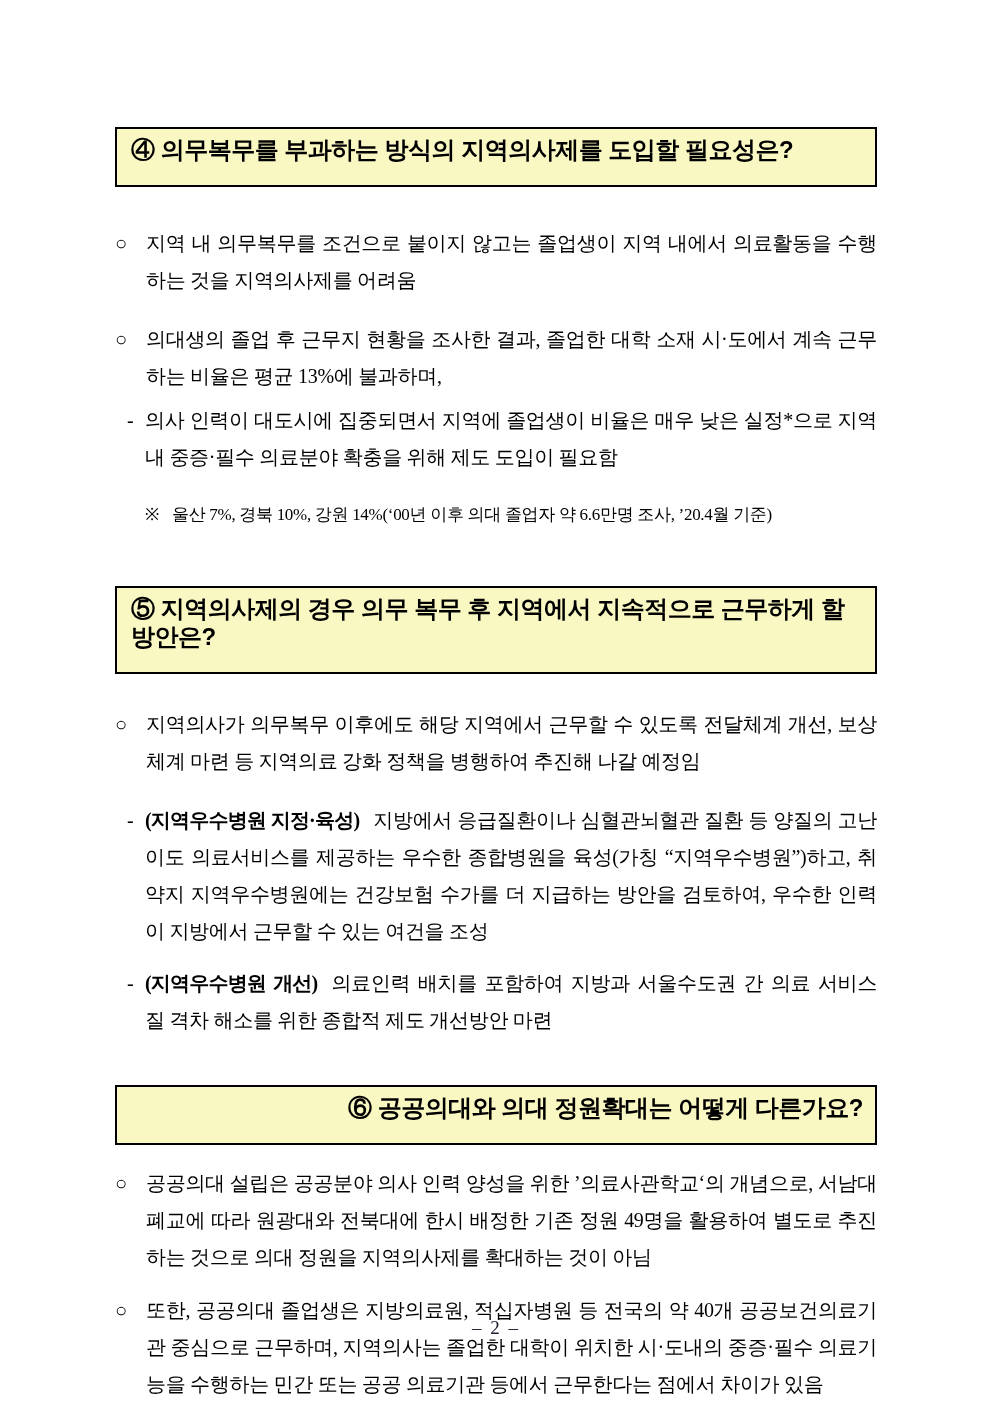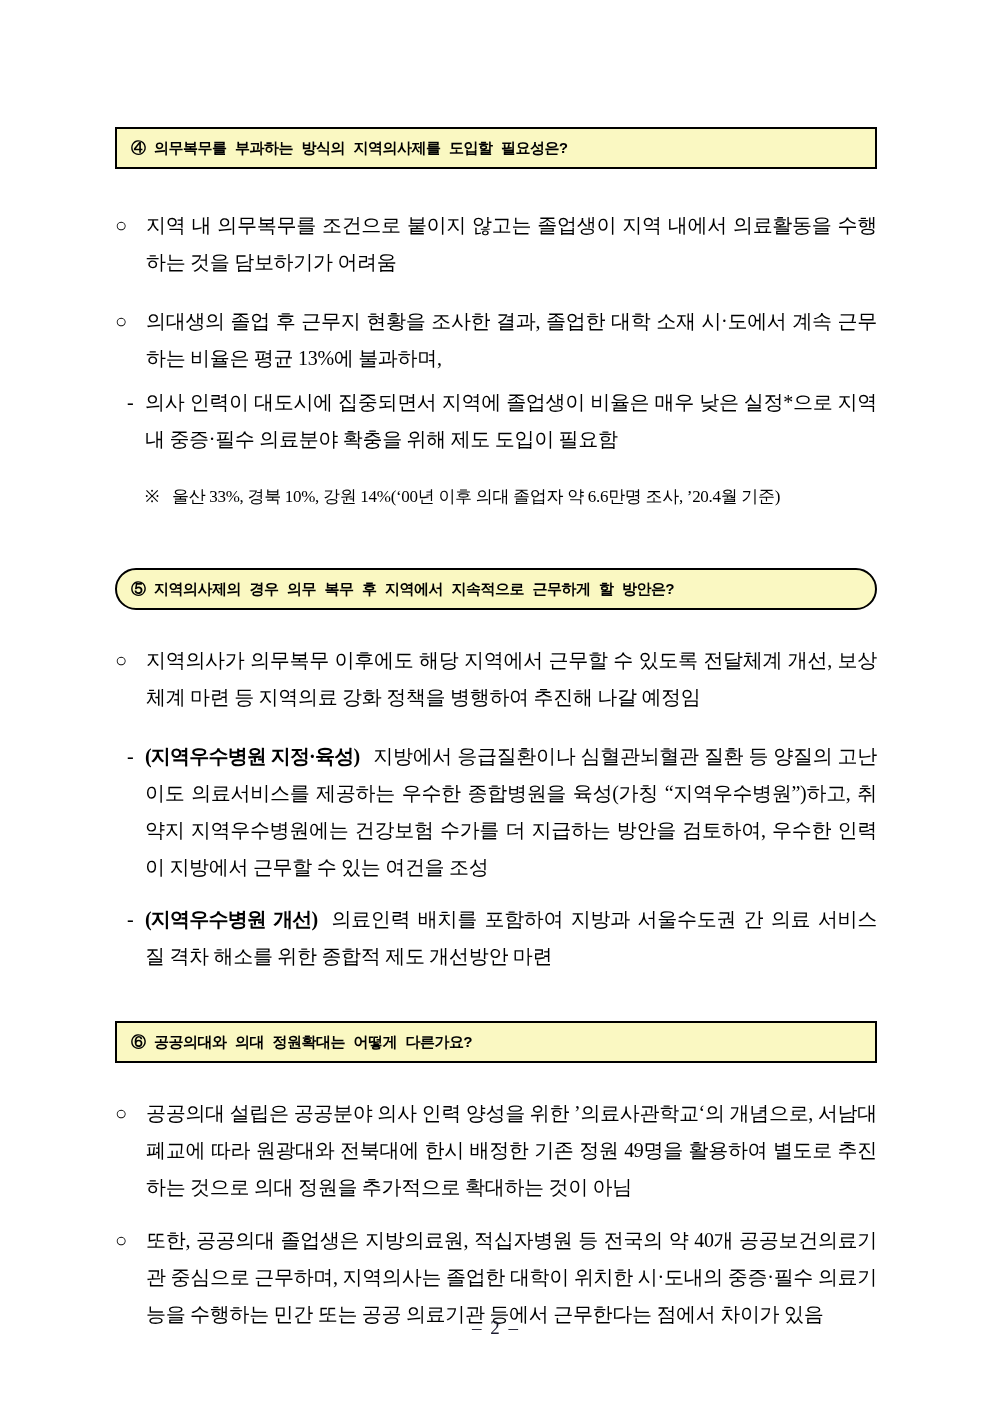--- a/index.html
+++ b/index.html
@@ -12,25 +12,25 @@
     color: #000;
   }
   .doc {
     position: absolute;
     left: 115px; top: 127px;
     width: 762px;
   }
   .qbox {
     background: #faf8c2;
     border: 2px solid #000;
-    font-family: Liberation Mono, monospace;
+    font-family: Liberation Sans, sans-serif;
     font-weight: bold;
-    font-size: 15px;
+    font-size: 24px;
     line-height: 28px;
-    padding: 7px 12px 3px 14px;
+    padding: 7px 12px 21px 14px;
     letter-spacing: -0.5px;
   }
   .para {
     display: flex;
     align-items: flex-start;
     font-size: 20px;
     line-height: 37px;
     text-align: justify;
     letter-spacing: -0.3px;
   }
@@ -50,25 +50,25 @@
   }
   .note .marker { width: 27px; }
   b.lead { font-weight: bold; margin-right: 14px; letter-spacing: -0.8px; }
 
   
   .qbox4       { margin-bottom: 38px; }
   .p4-1        { margin-bottom: 22px; }
   .p4-2        { margin-bottom: 7px; }
   .p4-3        { margin-bottom: 26px; }
   .p4-note     { margin-bottom: 58px; }
-  .qbox5       { margin-bottom: 32px; border-radius: 26px; }
+  .qbox5       { margin-bottom: 32px; }
   .p5-1        { margin-bottom: 22px; }
   .p5-2        { margin-bottom: 15px; }
   .p5-3        { margin-bottom: 46px; }
-  .qbox6       { margin-bottom: 32px; }
+  .qbox6       { margin-bottom: 20px; text-align: right; }
   .p6-1        { margin-bottom: 16px; }
 
   .footer {
     position: absolute;
     left: 0; right: 0;
     bottom: 64px;
     text-align: center;
     font-size: 19px;
     letter-spacing: 2px;
     color: #1a1a2e;
@@ -79,36 +79,36 @@
 
 <div class="doc">
 
   <section>
     <div class="qbox qbox4">
       <span>④ 의무복무를 부과하는 방식의 지역의사제를 도입할 필요성은?</span>
     </div>
 
     <div class="para circle p4-1">
       <span class="marker">○</span>
-      <span class="ptext">지역 내 의무복무를 조건으로 붙이지 않고는 졸업생이 지역 내에서 의료활동을 수행하는 것을 담보하기가 어려움</span>
+      <span class="ptext">지역 내 의무복무를 조건으로 붙이지 않고는 졸업생이 지역 내에서 의료활동을 수행하는 것을 지역의사제를 어려움</span>
     </div>
 
     <div class="para circle p4-2">
       <span class="marker">○</span>
       <span class="ptext">의대생의 졸업 후 근무지 현황을 조사한 결과, 졸업한 대학 소재 시·도에서 계속 근무하는 비율은 평균 13%에 불과하며,</span>
     </div>
 
     <div class="para dash p4-3">
       <span class="marker">-</span>
       <span class="ptext">의사 인력이 대도시에 집중되면서 지역에 졸업생이 비율은 매우 낮은 실정*으로 지역 내 중증·필수 의료분야 확충을 위해 제도 도입이 필요함</span>
     </div>
 
     <div class="para note p4-note">
       <span class="marker">※</span>
-      <span class="ptext">울산 33%, 경북 10%, 강원 14%(‘00년 이후 의대 졸업자 약 6.6만명 조사, ’20.4월 기준)</span>
+      <span class="ptext">울산 7%, 경북 10%, 강원 14%(‘00년 이후 의대 졸업자 약 6.6만명 조사, ’20.4월 기준)</span>
     </div>
   </section>
 
   <section>
     <div class="qbox qbox5">
       <span>⑤ 지역의사제의 경우 의무 복무 후 지역에서 지속적으로 근무하게 할 방안은?</span>
     </div>
 
     <div class="para circle p5-1">
       <span class="marker">○</span>
@@ -126,21 +126,21 @@
     </div>
   </section>
 
   <section>
     <div class="qbox qbox6">
       <span>⑥ 공공의대와 의대 정원확대는 어떻게 다른가요?</span>
     </div>
 
     <div class="para circle p6-1">
       <span class="marker">○</span>
-      <span class="ptext">공공의대 설립은 공공분야 의사 인력 양성을 위한 ’의료사관학교‘의 개념으로, 서남대 폐교에 따라 원광대와 전북대에 한시 배정한 기존 정원 49명을 활용하여 별도로 추진하는 것으로 의대 정원을 추가적으로 확대하는 것이 아님</span>
+      <span class="ptext">공공의대 설립은 공공분야 의사 인력 양성을 위한 ’의료사관학교‘의 개념으로, 서남대 폐교에 따라 원광대와 전북대에 한시 배정한 기존 정원 49명을 활용하여 별도로 추진하는 것으로 의대 정원을 지역의사제를 확대하는 것이 아님</span>
     </div>
 
     <div class="para circle">
       <span class="marker">○</span>
       <span class="ptext">또한, 공공의대 졸업생은 지방의료원, 적십자병원 등 전국의 약 40개 공공보건의료기관 중심으로 근무하며, 지역의사는 졸업한 대학이 위치한 시·도내의 중증·필수 의료기능을  수행하는 민간 또는 공공 의료기관 등에서 근무한다는 점에서 차이가 있음</span>
     </div>
   </section>
 
 </div>
 

